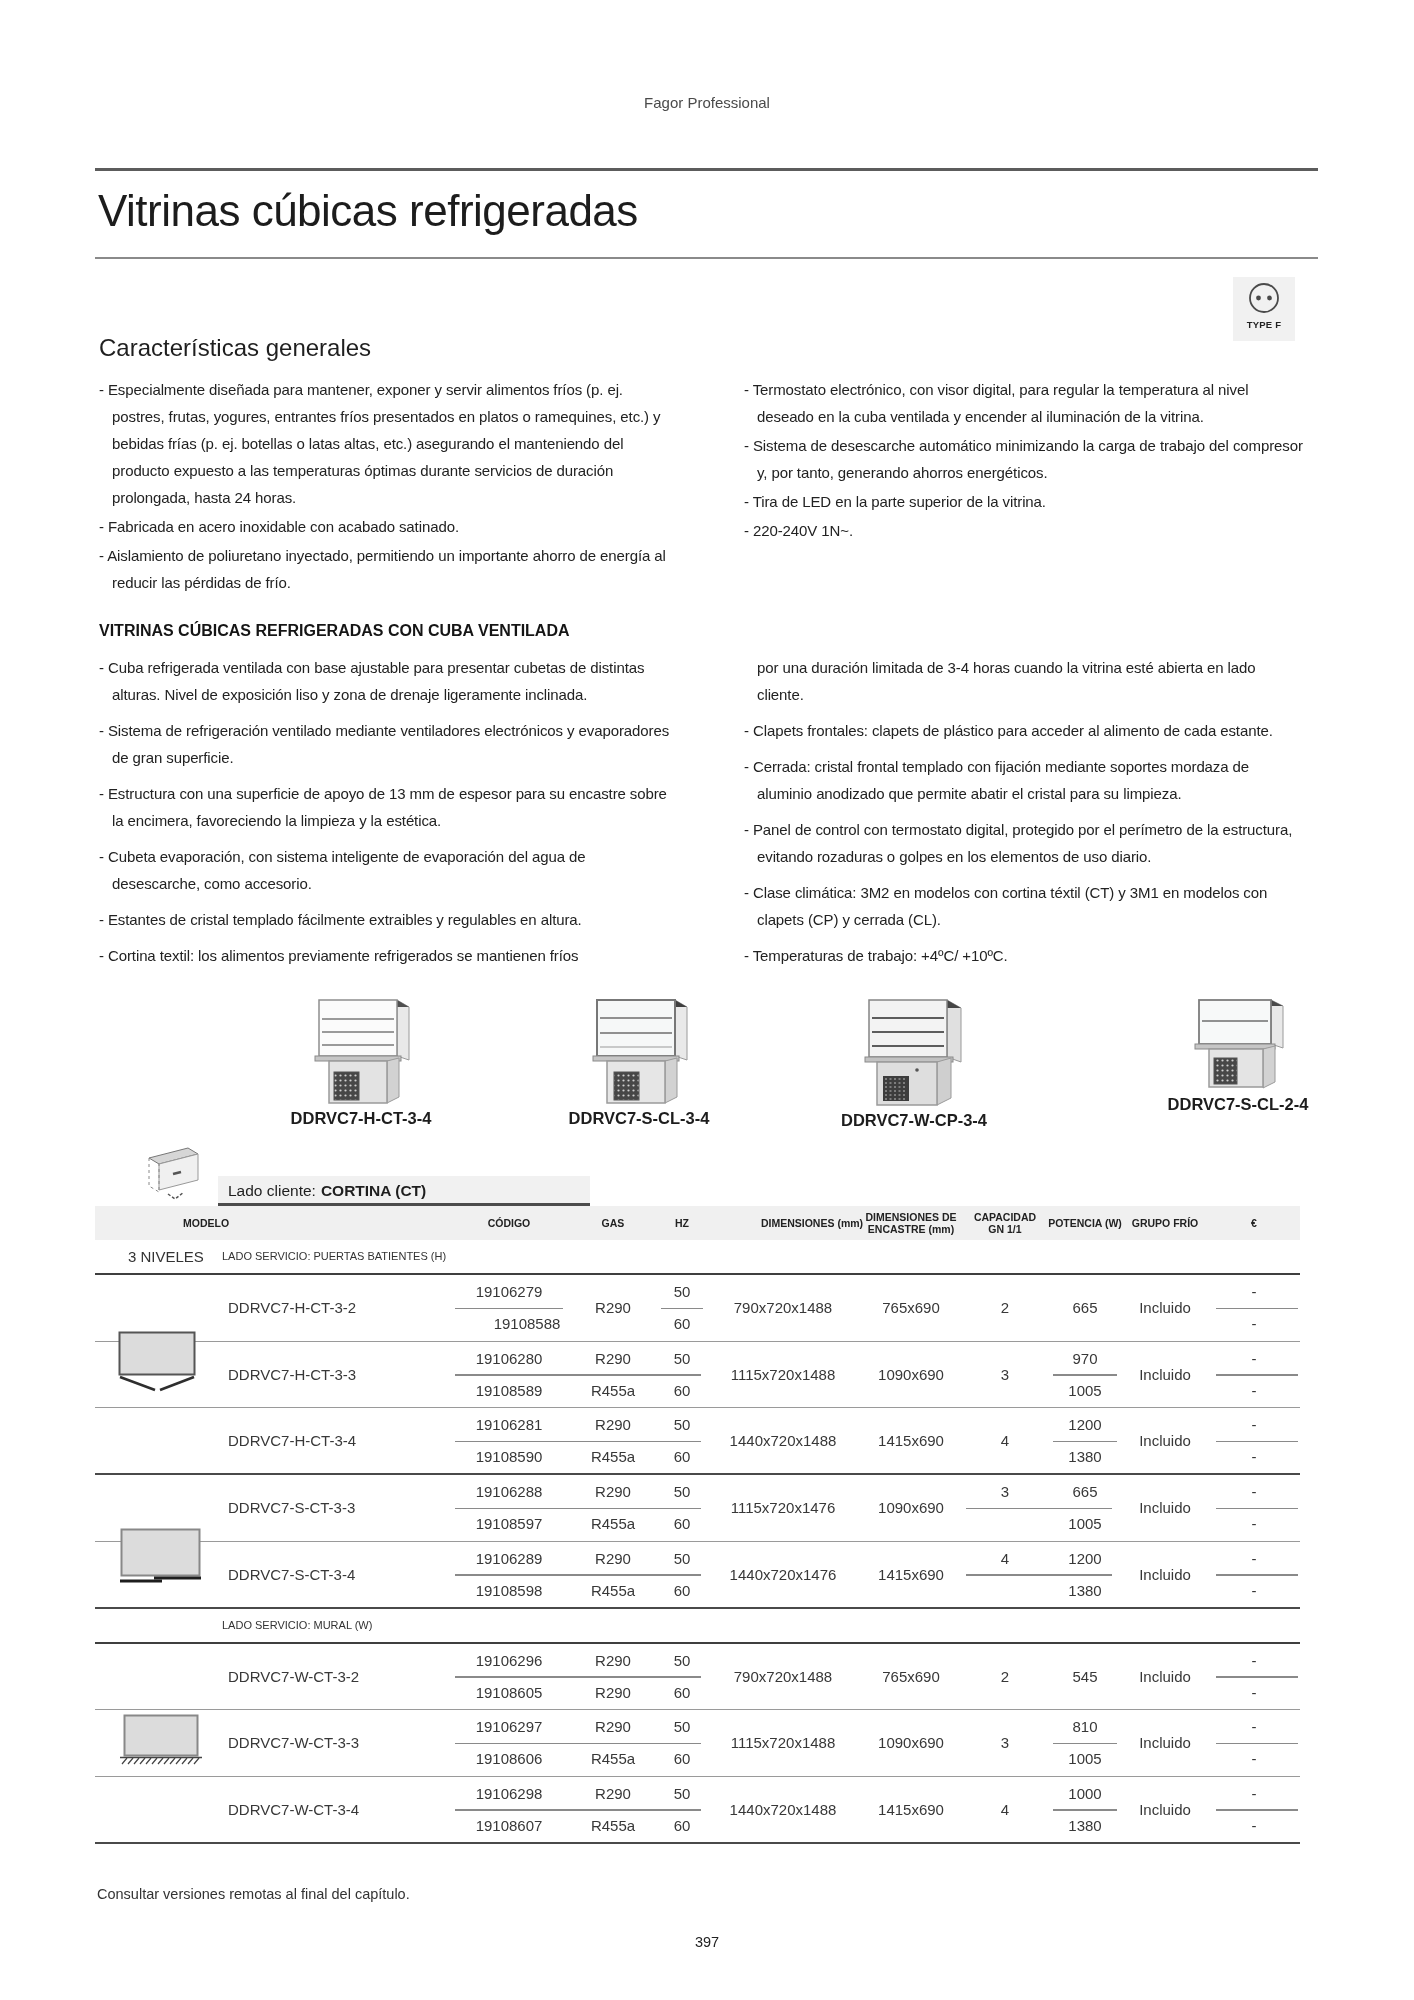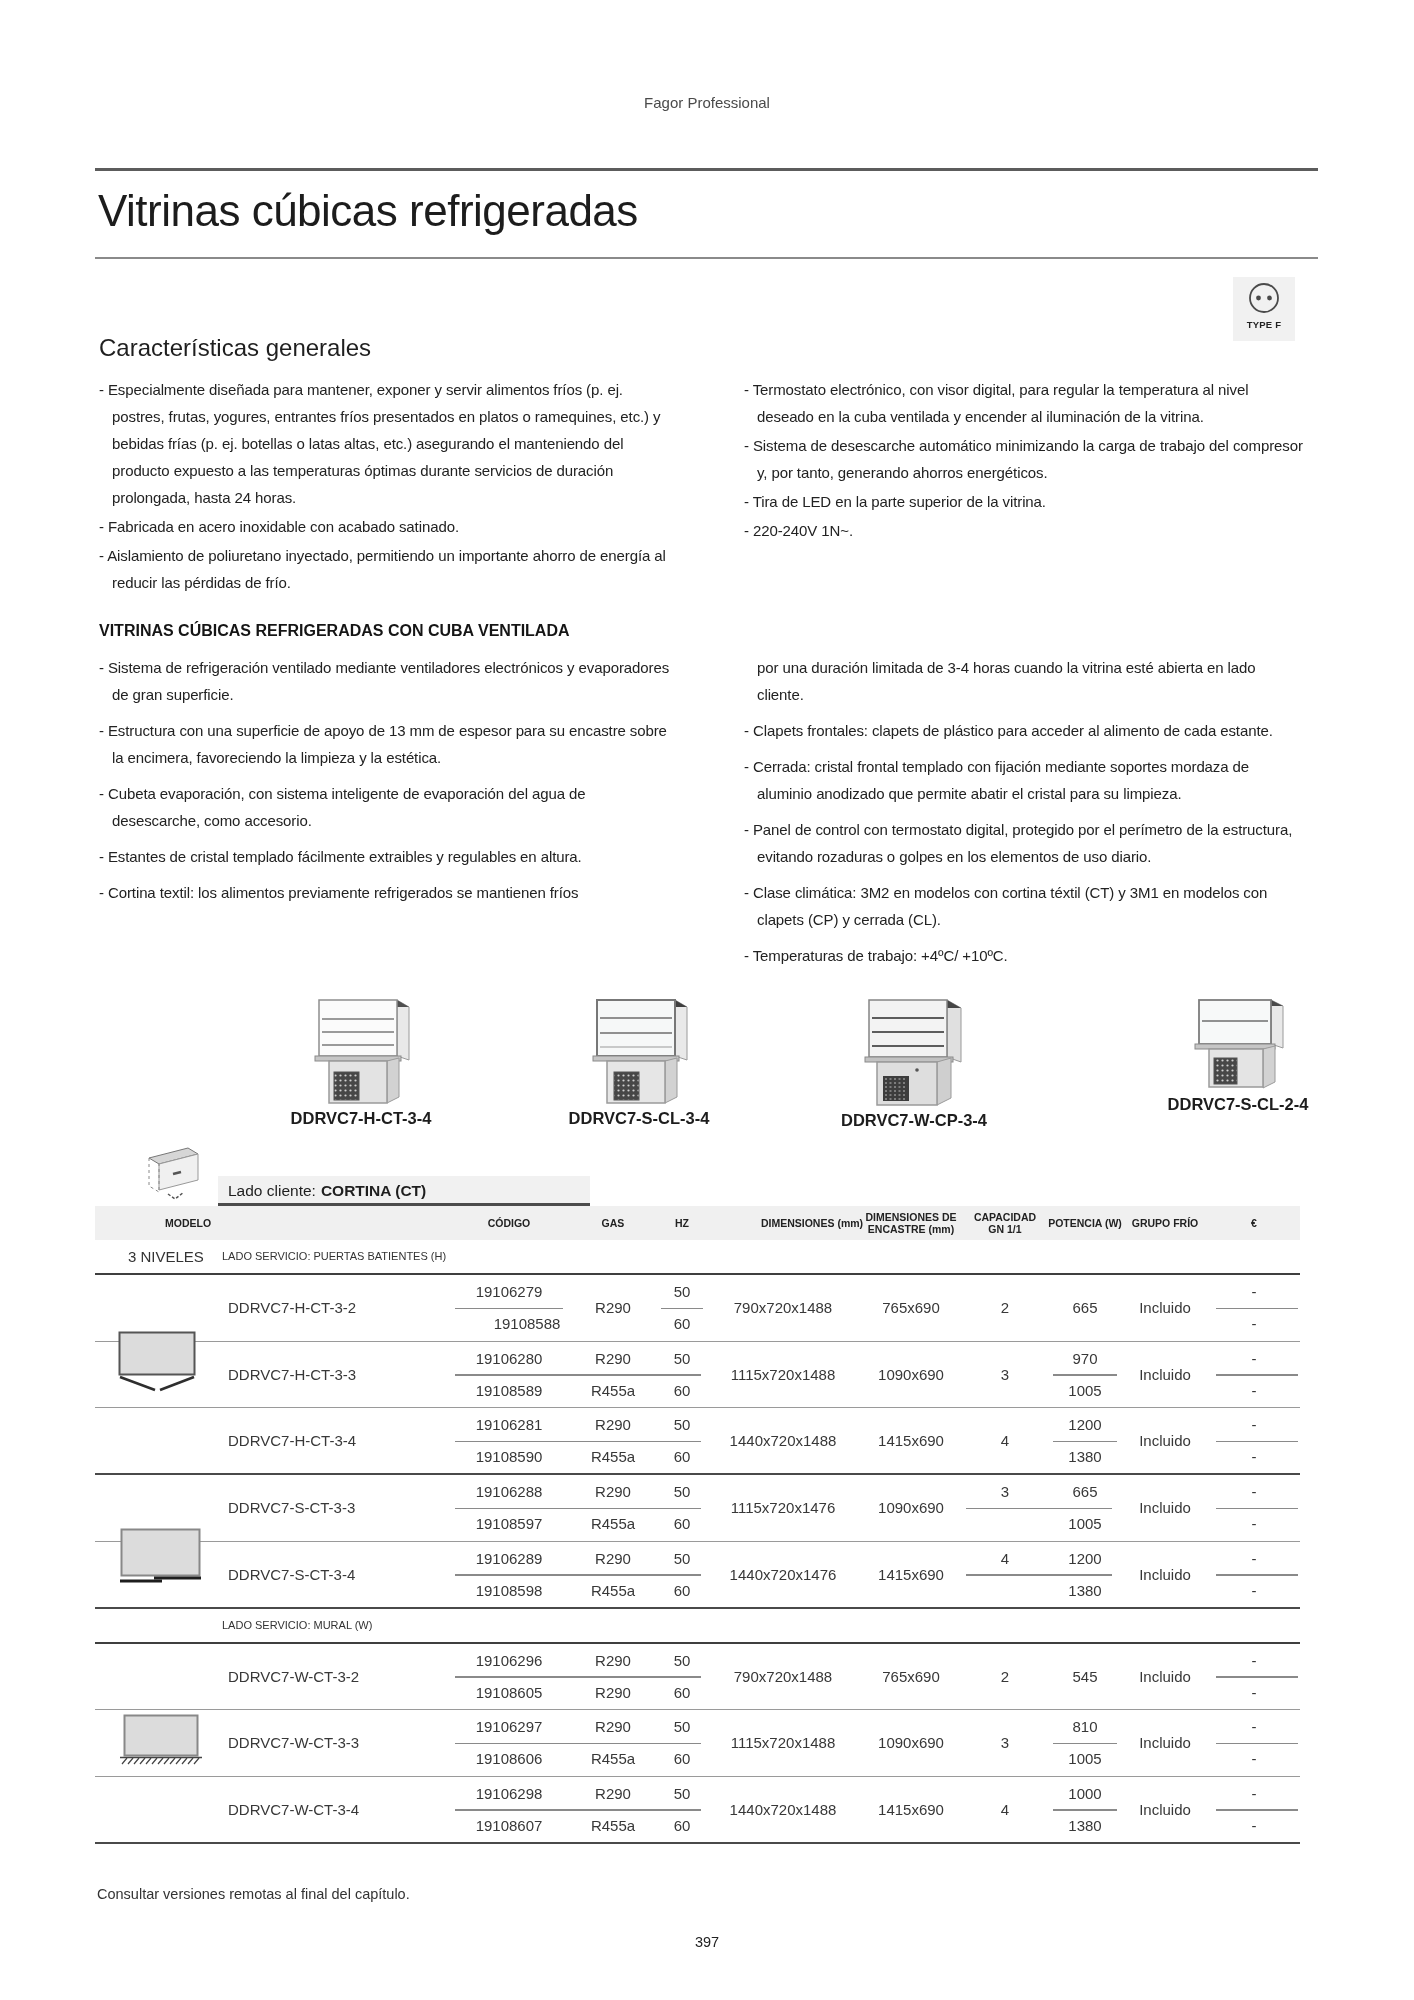--- a/index.html
+++ b/index.html
@@ -40,21 +40,21 @@
 
   .lado-box{position:absolute;left:218px;top:1176px;width:372px;height:30px;background:#f1f1f1;
             border-bottom:3px solid #4c4c4c;font-size:15.5px;line-height:30px;
             padding-left:10px;box-sizing:border-box;color:#1e1e1e;}
   .lado-box b{margin-left:5px;}
 
   #thead{position:absolute;left:95px;top:1206px;width:1205px;height:34px;background:#f0f0f0;}
   .th{position:absolute;top:0;height:34px;display:flex;align-items:center;justify-content:center;
       text-align:center;font-size:10.5px;font-weight:700;line-height:12.5px;color:#222;
       white-space:pre-line;}
-  .th-left{justify-content:flex-start;padding-left:70px;box-sizing:border-box;}
+  .th-left{justify-content:flex-start;padding-left:88px;box-sizing:border-box;}
 
   #tbody{position:absolute;left:95px;top:1240px;width:1205px;}
   .section-band{position:relative;height:33px;border-bottom:2.5px solid #3f3f3f;}
   .side-label{position:absolute;left:33px;top:0;line-height:33px;font-size:15px;color:#333;}
   .section-label{position:absolute;left:127px;top:0;line-height:33px;font-size:11px;color:#333;}
   .trow{position:relative;height:65.5px;border-bottom:1.5px solid #9a9a9a;}
   .trow.last{border-bottom:2px solid #4a4a4a;height:65px;}
   .td{position:absolute;font-size:15px;text-align:center;color:#383838;}
   .model-cell{text-align:left;padding-left:133px;box-sizing:border-box;}
   .v-mid{top:0;height:65px;line-height:65px;}
@@ -98,20 +98,21 @@
     </div>
   <div id="gen-right" class="col part1">
       <div class="bullet">- Termostato electrónico, con visor digital, para regular la temperatura al nivel deseado en la cuba ventilada y encender al iluminación de la vitrina.</div>
       <div class="bullet">- Sistema de desescarche automático minimizando la carga de trabajo del compresor y, por tanto, generando ahorros energéticos.</div>
       <div class="bullet">- Tira de LED en la parte superior de la vitrina.</div>
       <div class="bullet">- 220-240V 1N~.</div>
     </div>
 
   <div class="vent-heading">VITRINAS CÚBICAS REFRIGERADAS CON CUBA VENTILADA</div>
   <div id="vent-left" class="col part2">
+      <div class="bullet">- Cuba refrigerada ventilada con base ajustable para presentar cubetas de distintas alturas. Nivel de exposición liso y zona de drenaje ligeramente inclinada.</div>
       <div class="bullet">- Sistema de refrigeración ventilado mediante ventiladores electrónicos y evaporadores de gran superficie.</div>
       <div class="bullet">- Estructura con una superficie de apoyo de 13 mm de espesor para su encastre sobre la encimera, favoreciendo la limpieza y la estética.</div>
       <div class="bullet">- Cubeta evaporación, con sistema inteligente de evaporación del agua de desescarche, como accesorio.</div>
       <div class="bullet">- Estantes de cristal templado fácilmente extraibles y regulables en altura.</div>
       <div class="bullet">- Cortina textil: los alimentos previamente refrigerados se mantienen fríos</div>
     </div>
   <div id="vent-right" class="col part2">
       <div class="bullet nodash">por una duración limitada de 3-4 horas cuando la vitrina esté abierta en lado cliente.</div>
       <div class="bullet">- Clapets frontales: clapets de plástico para acceder al alimento de cada estante.</div>
       <div class="bullet">- Cerrada: cristal frontal templado con fijación mediante soportes mordaza de aluminio anodizado que permite abatir el cristal para su limpieza.</div>

